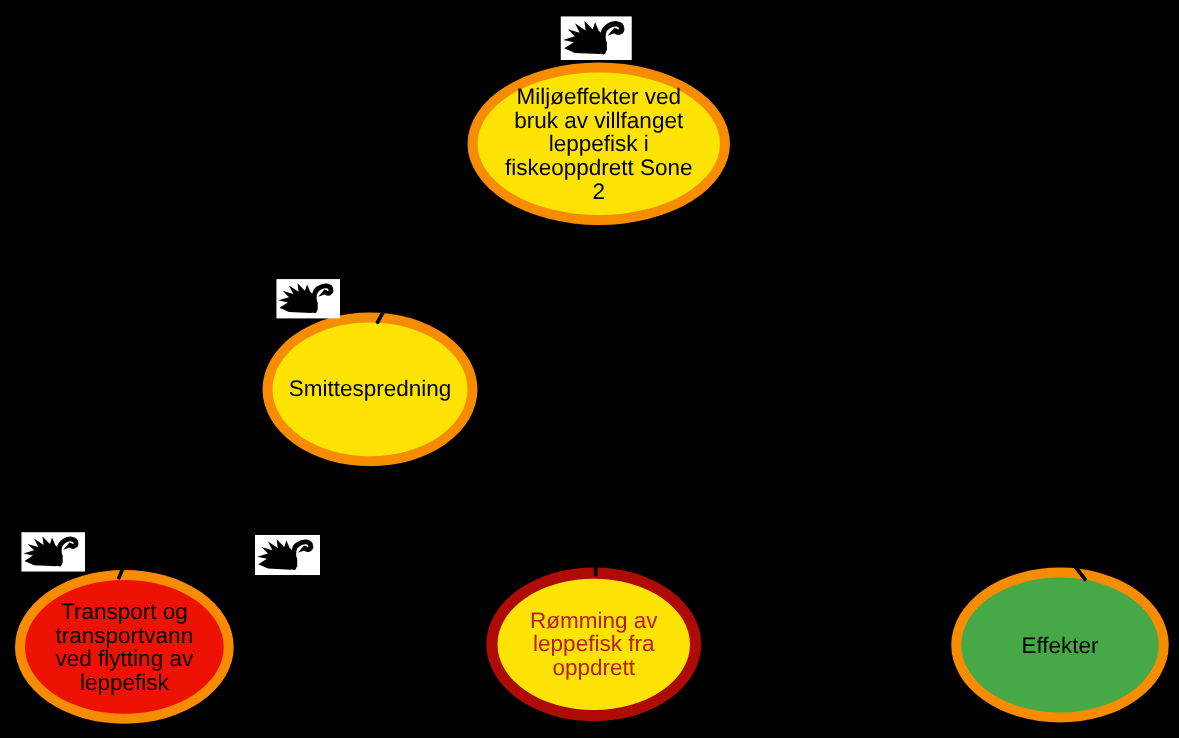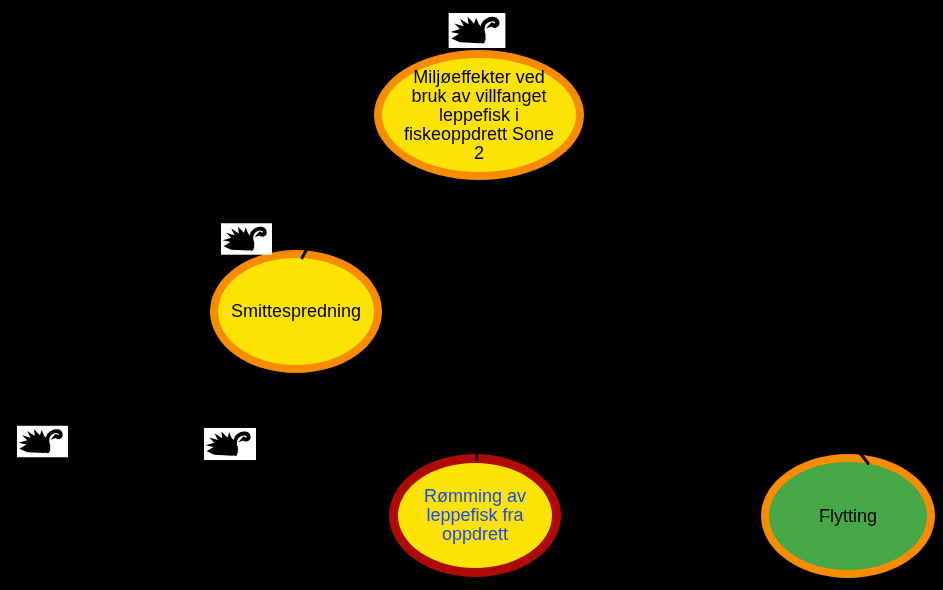--- a/index.html
+++ b/index.html
@@ -61,25 +61,28 @@
 <div class="stage">
 
   <div class="node n0" style="background: rgb(252, 227, 3); border-color: rgb(247, 140, 0); color: rgb(0, 0, 0);">
     <span class="node-label">Miljøeffekter ved bruk av villfanget leppefisk i fiskeoppdrett Sone 2</span>
   </div>
 
   <div class="node n1" style="background: rgb(252, 227, 3); border-color: rgb(247, 140, 0); color: rgb(0, 0, 0);">
     <span class="node-label">Smittespredning</span>
   </div>
 
-  <div class="node n6" style="background: rgb(252, 227, 3); border-color: rgb(174, 11, 5); color: #1d4ed8; border-width: 9px;">
+  <div class="node n4" style="background: rgb(238, 18, 5); border-color: rgb(247, 140, 0); color: rgb(0, 0, 0);">
+    <span class="node-label">Transport og transportvann ved flytting av leppefisk</span>
+  </div>
+  <div class="node n6" style="background: rgb(252, 227, 3); border-color: rgb(174, 11, 5); color: #b91c1c; border-width: 9px;">
     <span class="node-label">Rømming av leppefisk fra oppdrett</span>
   </div>
   <div class="node n8" style="background: rgb(70, 168, 70); border-color: rgb(247, 140, 0); color: rgb(0, 0, 0);">
-    <span class="node-label">Flytting</span>
+    <span class="node-label">Effekter</span>
   </div>
 
   <div class="swan icon-root">
     <svg viewBox="0 0 60 37" xmlns="http://www.w3.org/2000/svg">
       <rect width="60" height="37" fill="#FFFFFF"></rect>
       <path fill="#000000" d="M3,27 L11,22 L2,20 L12,17 L6,11 L16,14 L12,6 L21,12 L20,4 L27,11 L29,5 L32,12 L36,16 L39,22 L39,29 L33,32 L12,31 Z"></path>
       <path fill="none" stroke="#000000" stroke-width="4.5" stroke-linecap="round" d="M36,30 C37,21 33,13 40,8.5 C45,5 51,6 51.5,10 C52,13 48.5,14.5 46.5,12.5"></path>
       <path fill="#000000" d="M48,13.5 L39.5,16.5 L45.5,9.5 Z"></path>
     </svg>
   </div>

